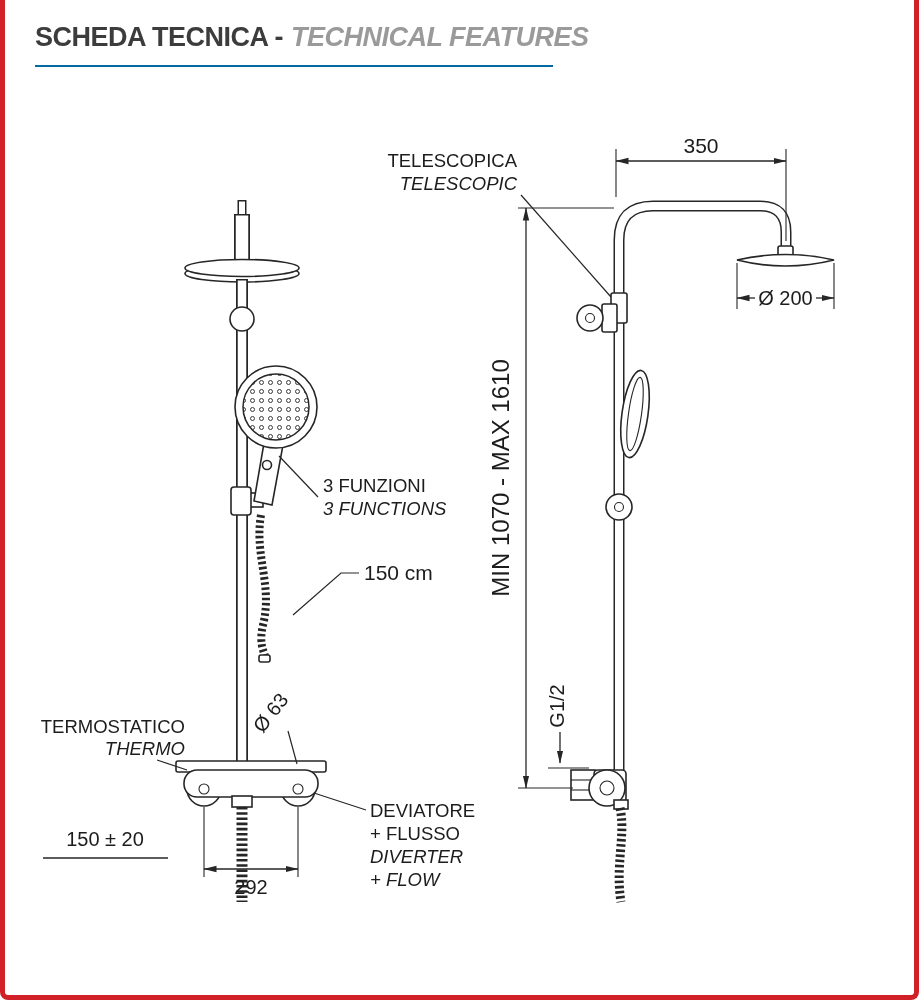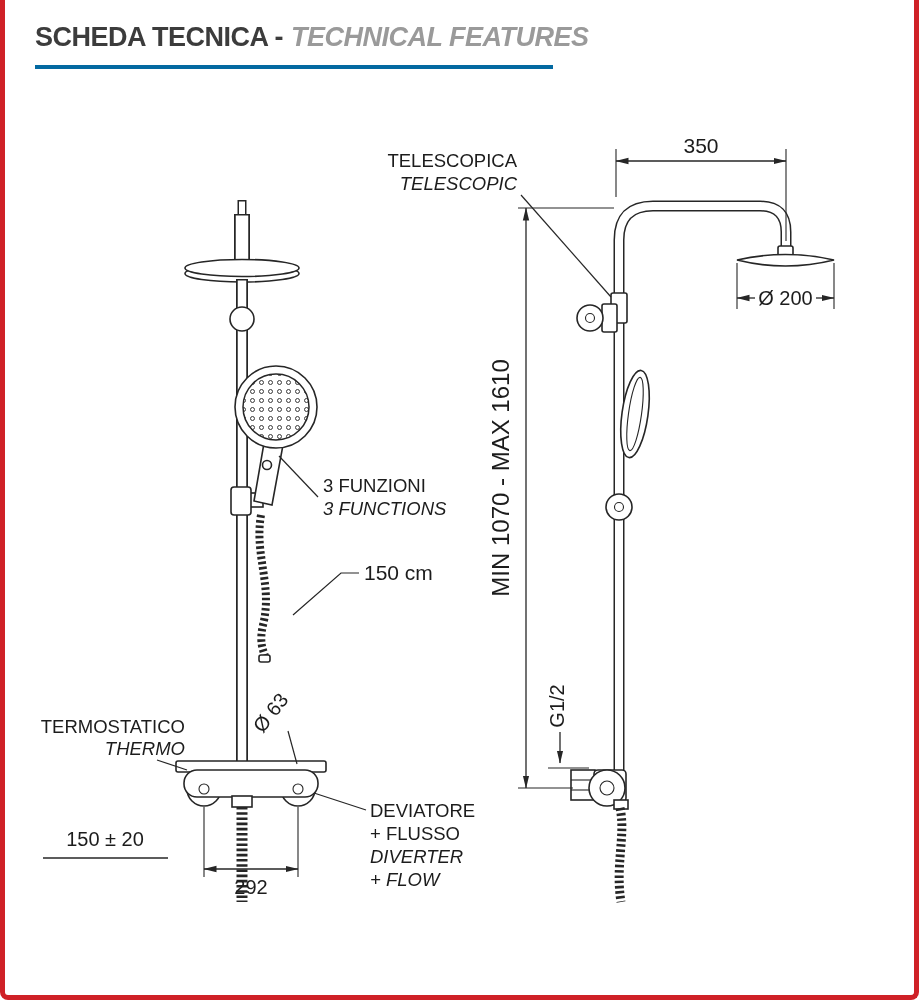--- a/index.html
+++ b/index.html
@@ -6,21 +6,21 @@
   .page{
     position:relative;width:919px;height:1000px;box-sizing:border-box;
     background:#fff;overflow:hidden;
     border-left:5px solid var(--border,#cf2127);
     border-right:5px solid var(--border,#cf2127);
     border-bottom:5px solid var(--border,#cf2127);
     border-radius:0 0 8px 8px;
   }
   .header{
     position:absolute;top:22px;left:30px;width:518px;z-index:2;
-    border-bottom:4px solid #0369a1;padding-bottom:12px;
+    border-bottom:2px solid #0369a1;padding-bottom:12px;
   }
   .header h1{
     margin:0;font-family:"Liberation Sans",sans-serif;font-size:27px;
     font-weight:bold;letter-spacing:-0.5px;white-space:nowrap;
   }
   .t-it{color:var(--title,#3c3c3c);}
   .t-en{color:var(--muted,#9a9a9a);font-style:italic;margin-left:8px;}
   svg.drawing{position:absolute;top:0;left:0;}
   svg text{font-family:"Liberation Sans",sans-serif;fill:#1c1c1c;}
   .t{font-size:18.5px;}

